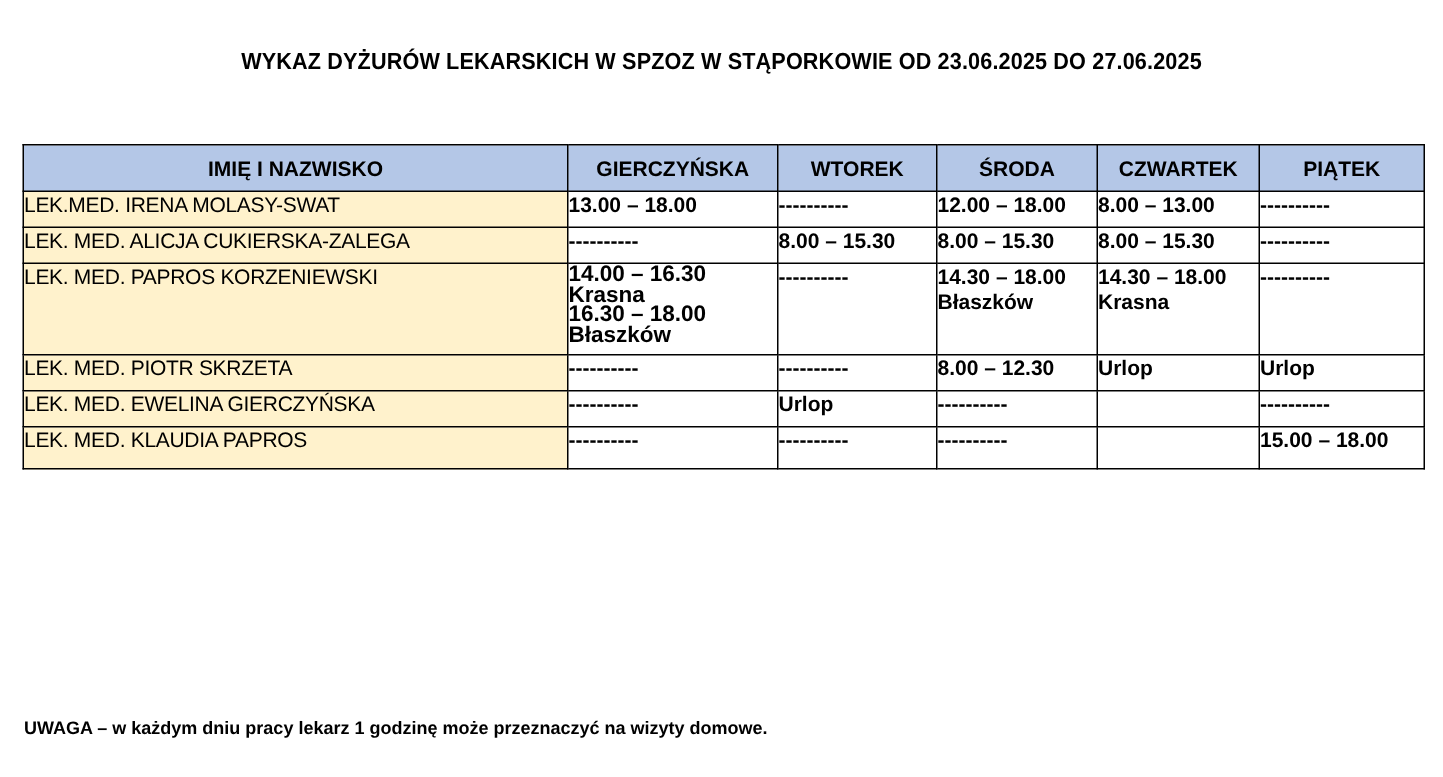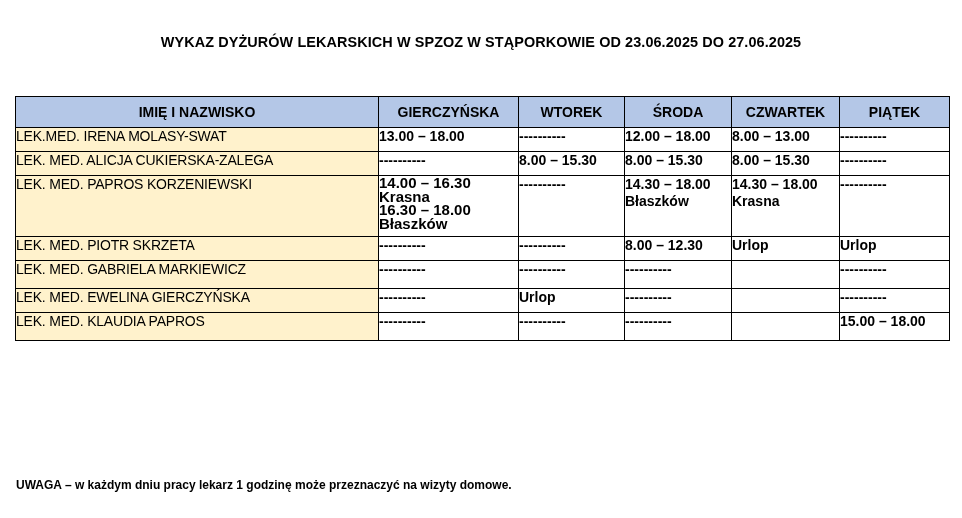--- a/index.html
+++ b/index.html
@@ -149,28 +149,20 @@
       <td class="cell">----------</td>
     </tr>
     <tr class="r-h26">
       <td class="name">LEK. MED. PIOTR SKRZETA</td>
       <td class="cell">----------</td>
       <td class="cell">----------</td>
       <td class="cell">8.00 – 12.30</td>
       <td class="cell">Urlop</td>
       <td class="cell">Urlop</td>
     </tr>
-    <tr class="r-h30">
-      <td class="name">LEK. MED. GABRIELA MARKIEWICZ</td>
-      <td class="cell">----------</td>
-      <td class="cell">----------</td>
-      <td class="cell">----------</td>
-      <td class="cell"></td>
-      <td class="cell">----------</td>
-    </tr>
     <tr class="r-h26">
       <td class="name">LEK. MED. EWELINA GIERCZYŃSKA</td>
       <td class="cell">----------</td>
       <td class="cell">Urlop</td>
       <td class="cell">----------</td>
       <td class="cell"></td>
       <td class="cell">----------</td>
     </tr>
     <tr class="r-h30">
       <td class="name">LEK. MED. KLAUDIA PAPROS</td>

